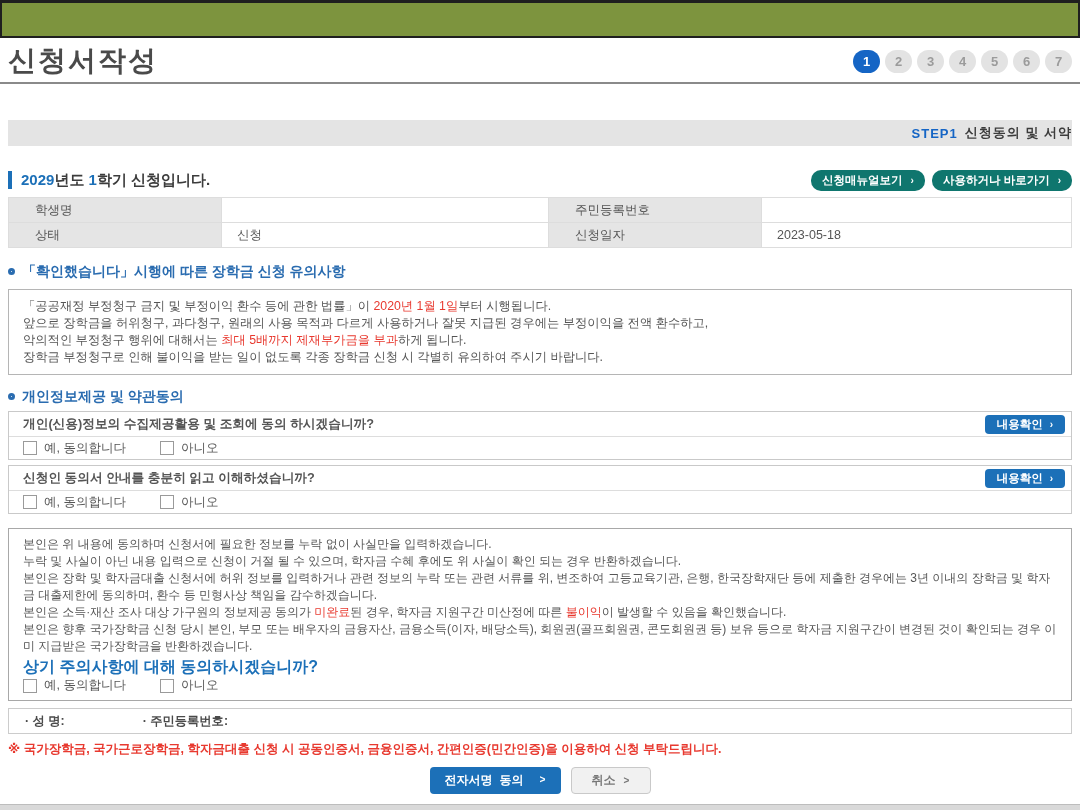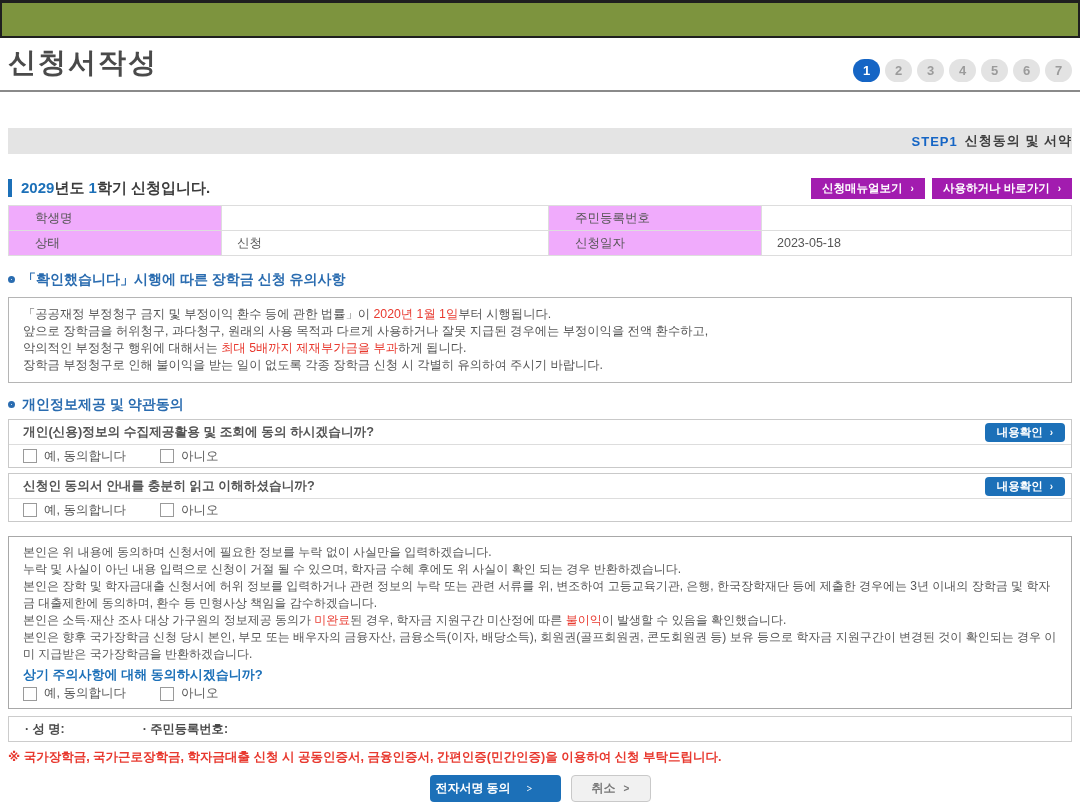--- a/index.html
+++ b/index.html
@@ -12,22 +12,22 @@
   }
   .topbar {
     height:38px; background:#7d943e;
     border:2px solid #1f1f1f; border-top-width:3px;
   }
   .content { padding:0 8px; }
 
   
   .page-head-wrap { border-bottom:2px solid #8a8a8a; }
   .page-head {
-    display:flex; justify-content:space-between; align-items:flex-end;
-    padding:10px 8px 8px 8px; height:52px;
+    display:flex; justify-content:space-between; align-items:center;
+    padding:10px 8px 8px 8px; height:44px;
   }
   .page-title { font-size:28px; font-weight:bold; color:#4a4a4a; letter-spacing:2px; margin:0; }
   .steps { display:flex; gap:5px; align-items:center; }
   .step {
     width:27px; height:23px; border-radius:12px;
     background:#e3e3e3; color:#9b9b9b;
     font-size:13px; font-weight:bold;
     display:flex; align-items:center; justify-content:center;
   }
   .step.active { background:#1565c5; color:#fff; }
@@ -42,31 +42,31 @@
 
   
   .apply-head { margin-top:22px; height:24px; display:flex; justify-content:space-between; align-items:center; }
   .apply-title {
     font-size:15px; font-weight:bold; color:#3c3c3c;
     border-left:4px solid #1c70b8; padding-left:9px; line-height:18px;
   }
   .accent { color:#1c70b8; }
   .head-buttons { display:flex; gap:7px; }
   .btn-blue-sm {
-    background:#a21caf; color:#fff; border:none; border-radius:0;
+    background:#0f766e; color:#fff; border:none; border-radius:10px;
     height:21px; padding:0 11px; font-size:11.5px; font-weight:bold;
     display:flex; align-items:center; gap:8px; cursor:pointer;
     font-family:inherit;
   }
   .arrow { font-size:10px; font-weight:bold; }
 
   
   .info-table { width:100%; border-collapse:collapse; margin-top:5px; border-top:1px solid #c9c9c9; }
   .info-table td { border:1px solid #ddd; height:25px; font-size:12.5px; color:#555; padding:0 0 0 15px; }
-  .info-table td.th { background:#f0abfc; padding-left:26px; width:213px; color:#555; }
+  .info-table td.th { background:#e5e5e5; padding-left:26px; width:213px; color:#555; }
 
   
   .section-title {
     display:flex; align-items:center; gap:7px;
     color:#2a6cb0; font-size:14px; font-weight:bold;
     margin-top:15px; height:17px;
   }
   .bullet { width:7px; height:7px; border:3px solid #2a6cb0; border-radius:50%; flex:0 0 auto; }
 
   
@@ -95,39 +95,39 @@
   .checkbox {
     width:14px; height:14px; border:1px solid #9a9a9a; background:#fff;
     display:inline-block; margin-right:7px; cursor:pointer; flex:0 0 auto;
   }
 
   
   .pledge-box {
     margin-top:14px; border:1px solid #a8a8a8; padding:7px 14px 6px 14px;
     font-size:12px; line-height:17px; color:#555;
   }
-  .pledge-q { color:#1c70b8; font-weight:bold; font-size:13px; margin-top:3px; }
+  .pledge-q { color:#1c70b8; font-weight:bold; font-size:16px; margin-top:3px; }
   .pledge-box .check-row { padding:2px 0 0 0; height:19px; }
 
   
   .sig-box {
     margin-top:7px; border:1px solid #ccc; height:26px;
     display:flex; align-items:center; padding:4px 16px;
     font-size:12.3px; font-weight:bold; color:#4a4a4a;
   }
   .sig-box .sig-rrn { margin-left:78px; }
 
   
   .footer-note { margin-top:7px; color:#e8392f; font-weight:bold; font-size:12.5px; }
   .actions { margin-top:9px; display:flex; justify-content:center; gap:10px; }
   .btn-primary {
     background:#1c70b8; color:#fff; border:none; border-radius:4px;
     width:131px; height:27px; font-size:12px; font-weight:bold;
-    display:flex; align-items:center; justify-content:flex-start; gap:16px;
-    cursor:pointer; font-family:Liberation Serif, serif;
+    display:flex; align-items:center; justify-content:center; gap:16px;
+    cursor:pointer; font-family:Liberation Mono, monospace;
   }
   .btn-cancel {
     background:#f1f1f1; color:#777; border:1px solid #c9c9c9; border-radius:4px;
     width:80px; height:27px; font-size:12px; font-weight:bold;
     display:flex; align-items:center; justify-content:center; gap:8px;
     cursor:pointer; font-family:inherit;
   }
   .bottom-strip { margin-top:10px; height:24px; background:#d9d9d9; border-top:1px solid #bdbdbd; }
 </style>
 </head>

